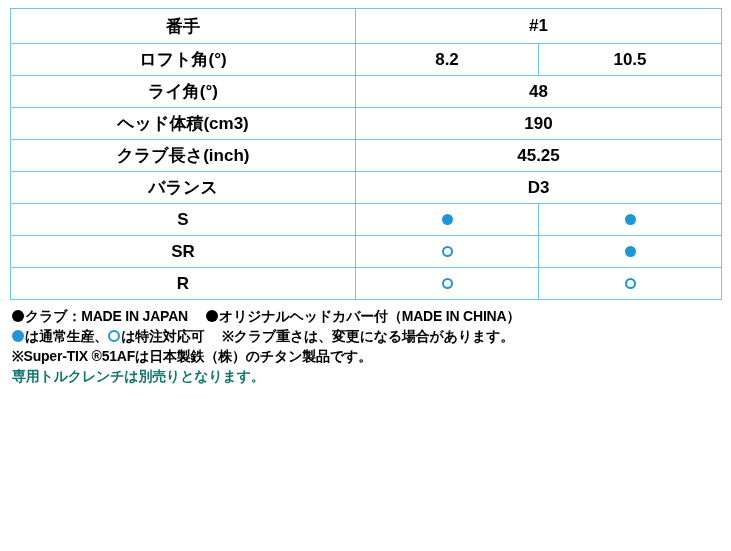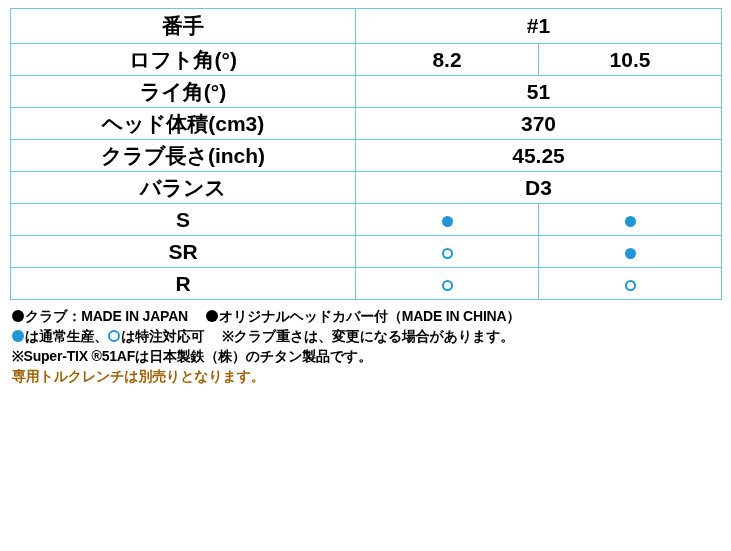--- a/index.html
+++ b/index.html
@@ -24,21 +24,21 @@
   table.spec {
     width: 711px;
     border-collapse: collapse;
     table-layout: fixed;
   }
   table.spec td {
     border: 1px solid #6fc5e8;
     height: 31px;
     text-align: center;
     vertical-align: middle;
-    font-size: 21px;
+    font-size: 17px;
     font-weight: bold;
     padding: 0;
   }
   table.spec tr.first td {
     height: 34px;
   }
   td.label {
     font-weight: bold;
     font-size: 17px;
   }
@@ -71,21 +71,21 @@
     padding-left: 2px;
   }
   .note-line {
     font-size: 14px;
     font-weight: bold;
     line-height: 1.42;
     white-space: nowrap;
     letter-spacing: -0.2px;
   }
   .note-line.red {
-    color: #a16207;
+    color: #0f766e;
   }
   .bullet-black {
     display: inline-block;
     width: 12px;
     height: 12px;
     border-radius: 50%;
     background: #000000;
     margin-right: 1px;
     vertical-align: -1px;
   }
@@ -127,25 +127,25 @@
         <td class="label" colspan="2">番手</td>
         <td class="value" colspan="2">#1</td>
       </tr>
       <tr>
         <td class="label" colspan="2">ロフト角(°)</td>
         <td class="value">8.2</td>
         <td class="value">10.5</td>
       </tr>
       <tr>
         <td class="label" colspan="2">ライ角(°)</td>
-        <td class="value" colspan="2">51</td>
+        <td class="value" colspan="2">48</td>
       </tr>
       <tr>
         <td class="label" colspan="2">ヘッド体積(cm3)</td>
-        <td class="value" colspan="2">370</td>
+        <td class="value" colspan="2">190</td>
       </tr>
       <tr>
         <td class="label" colspan="2">クラブ長さ(inch)</td>
         <td class="value" colspan="2">45.25</td>
       </tr>
       <tr>
         <td class="label" colspan="2">バランス</td>
         <td class="value" colspan="2">D3</td>
       </tr>
 

